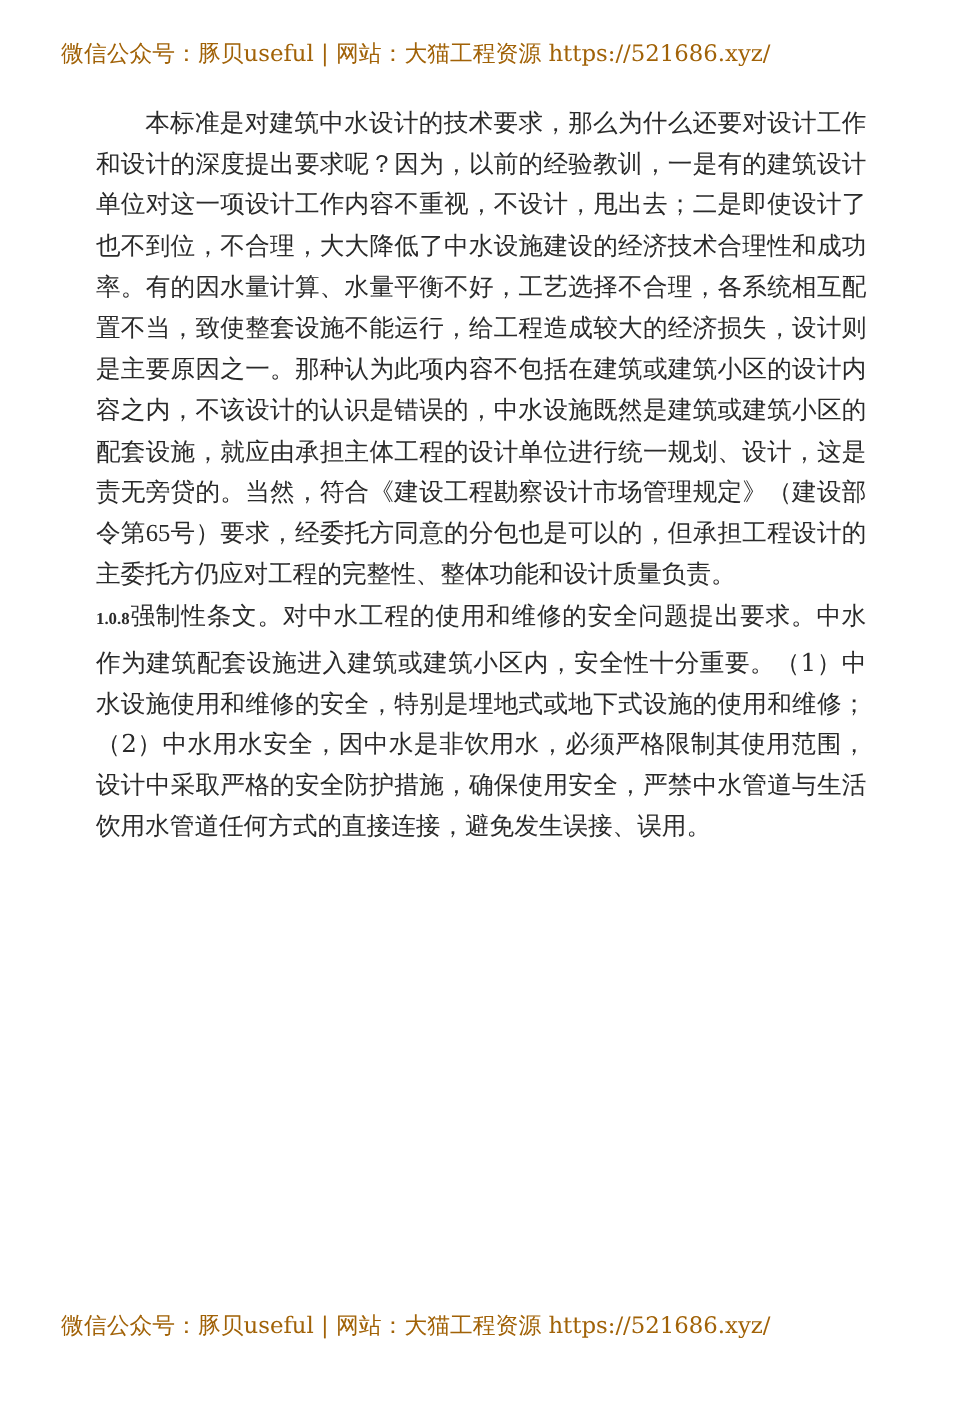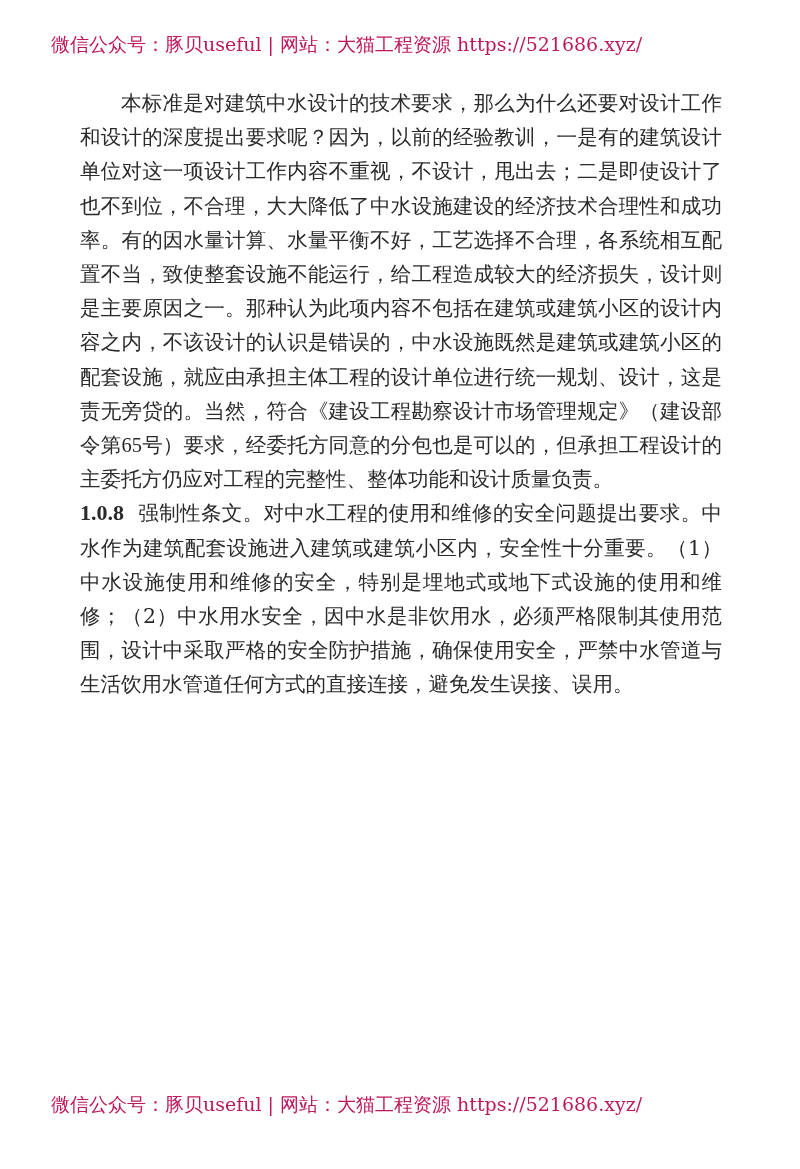--- a/index.html
+++ b/index.html
@@ -1,31 +1,31 @@
 <!DOCTYPE html>
 <html><head>
   <meta charset="utf-8">
   <style>
     html, body { margin: 0; padding: 0; background: #ffffff; }
     body { width: 800px; height: 1169px; position: relative; overflow: hidden; }
     .watermark {
       position: absolute; left: 0; width: 693px; text-align: center;
-      color: #be185d; font-family: "DejaVu Serif", serif; font-size: 19px;
+      color: #a16207; font-family: "DejaVu Serif", serif; font-size: 19px;
       letter-spacing: 0px; white-space: nowrap;
     }
     .watermark.top { top: 32px; }
     .watermark.bottom { top: 1092px; }
     .page {
       position: absolute; left: 80px; top: 86px; width: 642px;
       font-family: "DejaVu Serif", serif; color: #2a2a2a;
       font-size: 20.5px; line-height: 34.2px;
     }
     .para { margin: 0; text-align: justify; text-align-last: left; }
     .para.indent { text-indent: 2em; font-family: Liberation Serif, serif; }
-    .clause-num { font-weight: bold; margin-right: 14px; font-family: "Liberation Serif", serif; font-size: 22px; }
+    .clause-num { font-weight: bold; font-family: "Liberation Serif", serif; font-size: 14px; }
     .page-number {
       position: absolute; left: 668px; top: 1182px;
       font-family: Liberation Sans, sans-serif; font-style: italic; font-size: 20px; color: #15803d;
     }
   </style>
 </head>
 <body>
 
 <div class="watermark top">微信公众号：豚贝useful | 网站：大猫工程资源 https://521686.xyz/</div>
 

